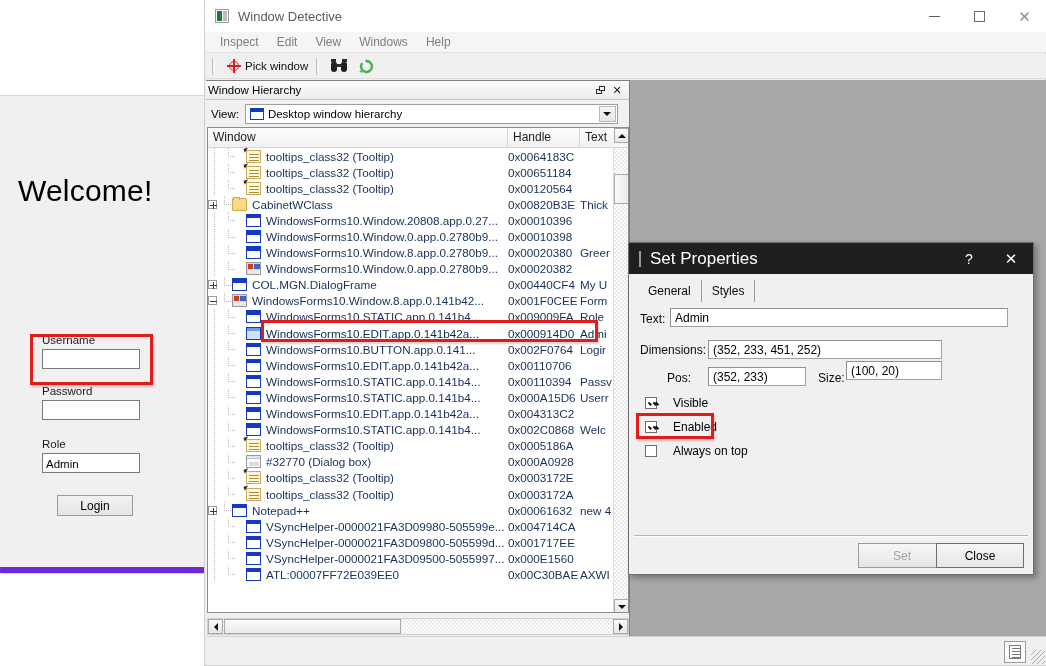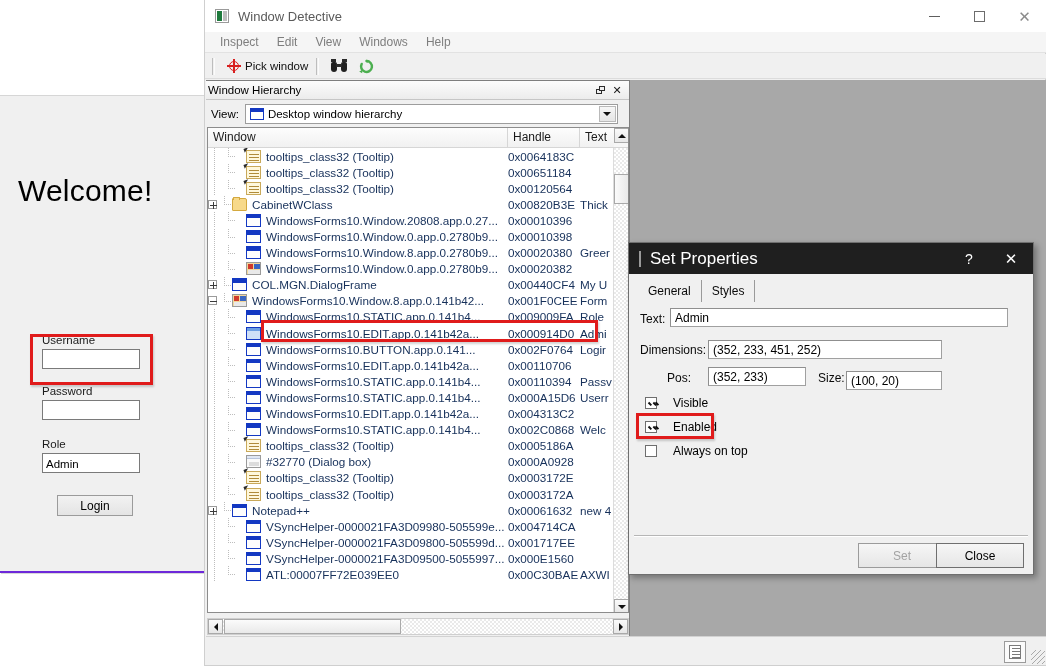--- a/index.html
+++ b/index.html
@@ -14,21 +14,21 @@
   }
 
   
   #desktop { position:absolute; inset:0; background:#ffffff; }
 
   
   #login-window {
     position:absolute; left:0; top:95px; width:222px; height:478px;
     background:#f0f0f0;
     border-right:1px solid #9a9a9a;
-    border-bottom:2px solid #6d28d9;
+    border-bottom:6px solid #6d28d9;
     box-shadow:1px 1px 0 #d8d8d8;
   }
   #login-window .topline{
     position:absolute; left:0; top:0; width:100%; height:1px; background:#d6d6d6;
   }
   .welcome-title{
     position:absolute; left:18px; top:79px;
     font-size:30px; letter-spacing:.2px; color:#000;
     font-family:"Liberation Sans", sans-serif; font-weight:400;
   }
@@ -292,21 +292,21 @@
     font-size:12px; padding:1px 3px 0 4px; line-height:17px; color:#000;
     white-space:nowrap; overflow:hidden;
   }
   #sp-text-label{ left:640px; top:312px; }
   #sp-text-input{ left:670px; top:308px; width:338px; }
   #sp-dim-label{ left:640px; top:343px; }
   #sp-dim-input{ left:708px; top:340px; width:234px; }
   #sp-pos-label{ left:667px; top:371px; }
   #sp-pos-input{ left:708px; top:367px; width:98px; }
   #sp-size-label{ left:818px; top:371px; }
-  #sp-size-input{ left:846px; top:371px; width:96px; }
+  #sp-size-input{ left:846px; top:361px; width:96px; }
 
   .cbrow{ position:absolute; display:flex; align-items:center; }
   .cbox{
     width:12px; height:12px; background:#fff; border:1px solid #6e6e6e; position:relative;
     flex:0 0 auto;
   }
   .cbox.checked::after{
     content:""; position:absolute; left:2px; top:5px; width:4px; height:1.8px;
     background:#101010; transform:rotate(45deg);
     box-shadow:3.4px -3.4px 0 0 #101010, 4.8px -5.2px 0 0 #101010;

